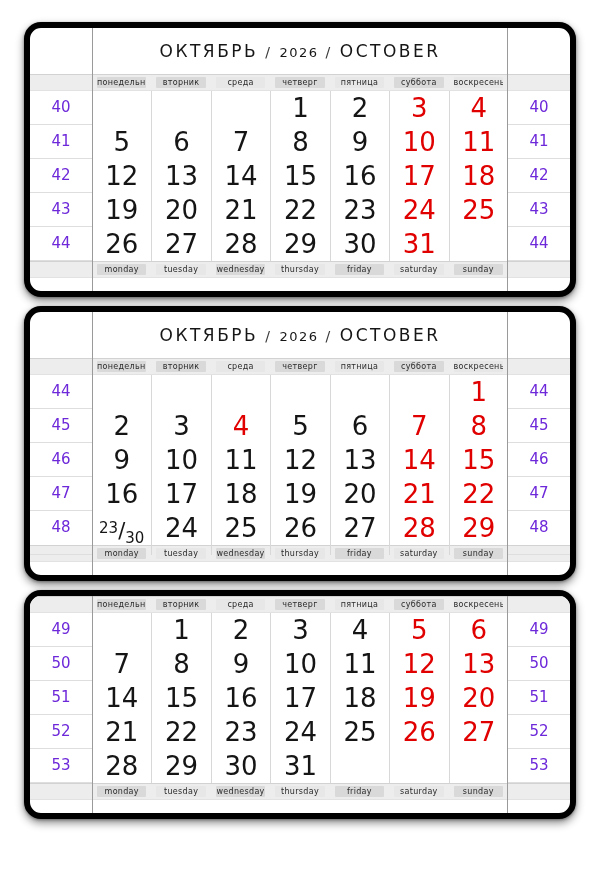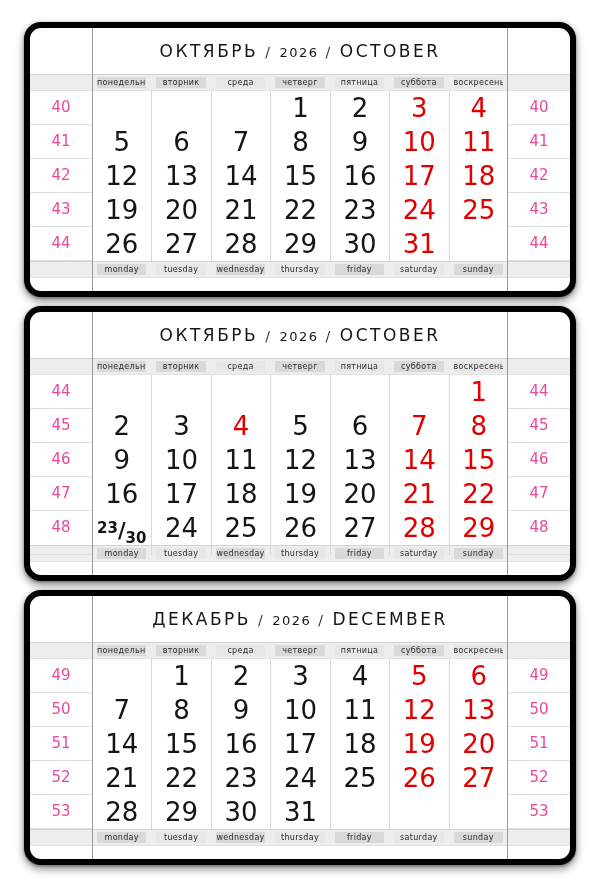--- a/index.html
+++ b/index.html
@@ -56,39 +56,39 @@
   .band.ru .pill:nth-child(8) { background:#e7e7e7; }
   
   .band.en .pill:nth-child(2), .band.en .pill:nth-child(4),
   .band.en .pill:nth-child(6), .band.en .pill:nth-child(8) { background:#d9d9d9; }
   .band.en .pill:nth-child(3), .band.en .pill:nth-child(5),
   .band.en .pill:nth-child(7) { background:#e7e7e7; }
 
   
   .wk { height:34px; }
   .wnum {
-    color:#ec4899;
+    color:#6d28d9;
     font-size:15px;
     text-align:center;
     line-height:33px;
     border-bottom:1px solid #dedede;
   }
   .wk:last-of-type .wnum { border-bottom:none; }
   .day {
     text-align:center;
     font-size:26px;
     line-height:34px;
     color:#151515;
     border-left:1px solid #d8d8d8;
     white-space:nowrap;
   }
   .day:nth-child(2) { border-left:none; }
   .day.red { color:#e10000; }
 
-  .combo { font-size:15px; letter-spacing:0;font-weight:bold; }
+  .combo { font-size:15px; letter-spacing:0; }
   .combo .sup { vertical-align:7px; }
   .combo .slash { font-size:21px; vertical-align:2px; }
   .combo .sub { vertical-align:-3px; }
 
   .bottom-pad { height:13px; }
 </style>
 </head>
 <body>
 
 <div id="calendar-root">
@@ -260,25 +260,20 @@
         <div class="pill">friday</div>
         <div class="pill">saturday</div>
         <div class="pill">sunday</div>
         <div></div>
       </div>
       <div class="bottom-pad"></div>
       <div class="vline left"></div>
       <div class="vline right"></div>
     </section>
     <section class="card">
-      <div class="row title-row">
-        <div></div>
-        <div class="title"><span>ДЕКАБРЬ</span><span class="sep">/</span><span class="year">2026</span><span class="sep">/</span><span>DECEMBER</span></div>
-        <div style="grid-column: 9;"></div>
-      </div>
       <div class="row band ru">
         <div></div>
         <div class="pill">понедельник</div>
         <div class="pill">вторник</div>
         <div class="pill">среда</div>
         <div class="pill">четверг</div>
         <div class="pill">пятница</div>
         <div class="pill">суббота</div>
         <div class="pill">воскресенье</div>
         <div></div>

